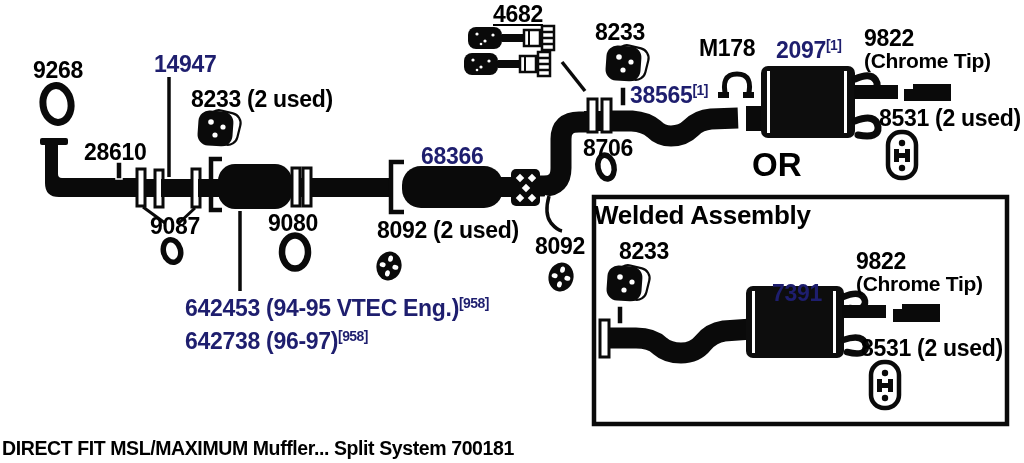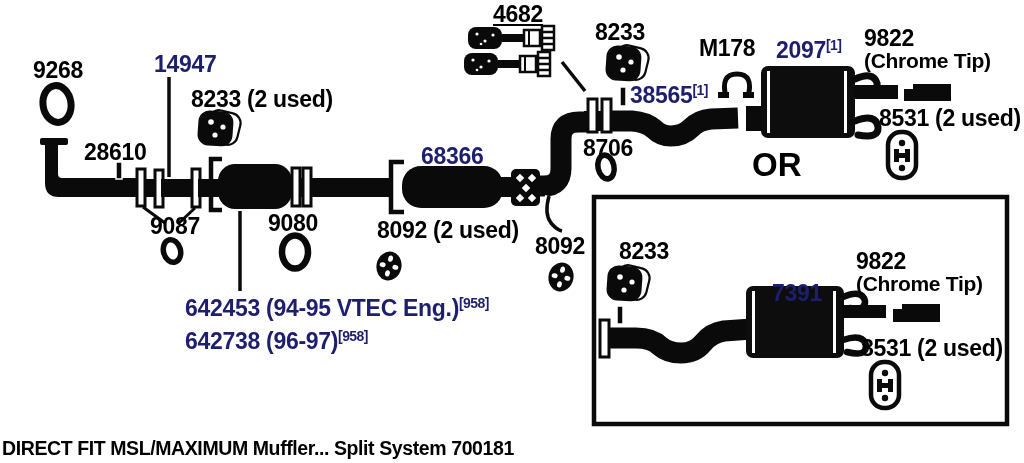--- a/index.html
+++ b/index.html
@@ -207,20 +207,21 @@
 
   <div class="lbl center" style="left:864px;top:27px;width:158px;">
     <div>9822</div>
     <div class="small2">(Chrome Tip)</div>
   </div>
 
   <div class="lbl" style="left:879px;top:107px;">8531 (2 used)</div>
 
   <div class="lbl or" style="left:752px;top:148px;">OR</div>
 
+  <div class="lbl boxtitle center" style="left:594px;top:202px;width:413px;">Welded Assembly</div>
   <div class="lbl" style="left:619px;top:240px;">8233</div>
   <div class="lbl blue" style="left:772px;top:258px;margin-top:24px;">7391</div>
   <div class="lbl center" style="left:856px;top:250px;width:158px;">
     <div>9822</div>
     <div class="small2">(Chrome Tip)</div>
   </div>
   <div class="lbl" style="left:861px;top:337px;">8531 (2 used)</div>
 
   <div class="lbl blue" style="left:185px;top:297px;">
     <span>642453 (94-95 VTEC Eng.)</span><span class="sup">[958]</span>

